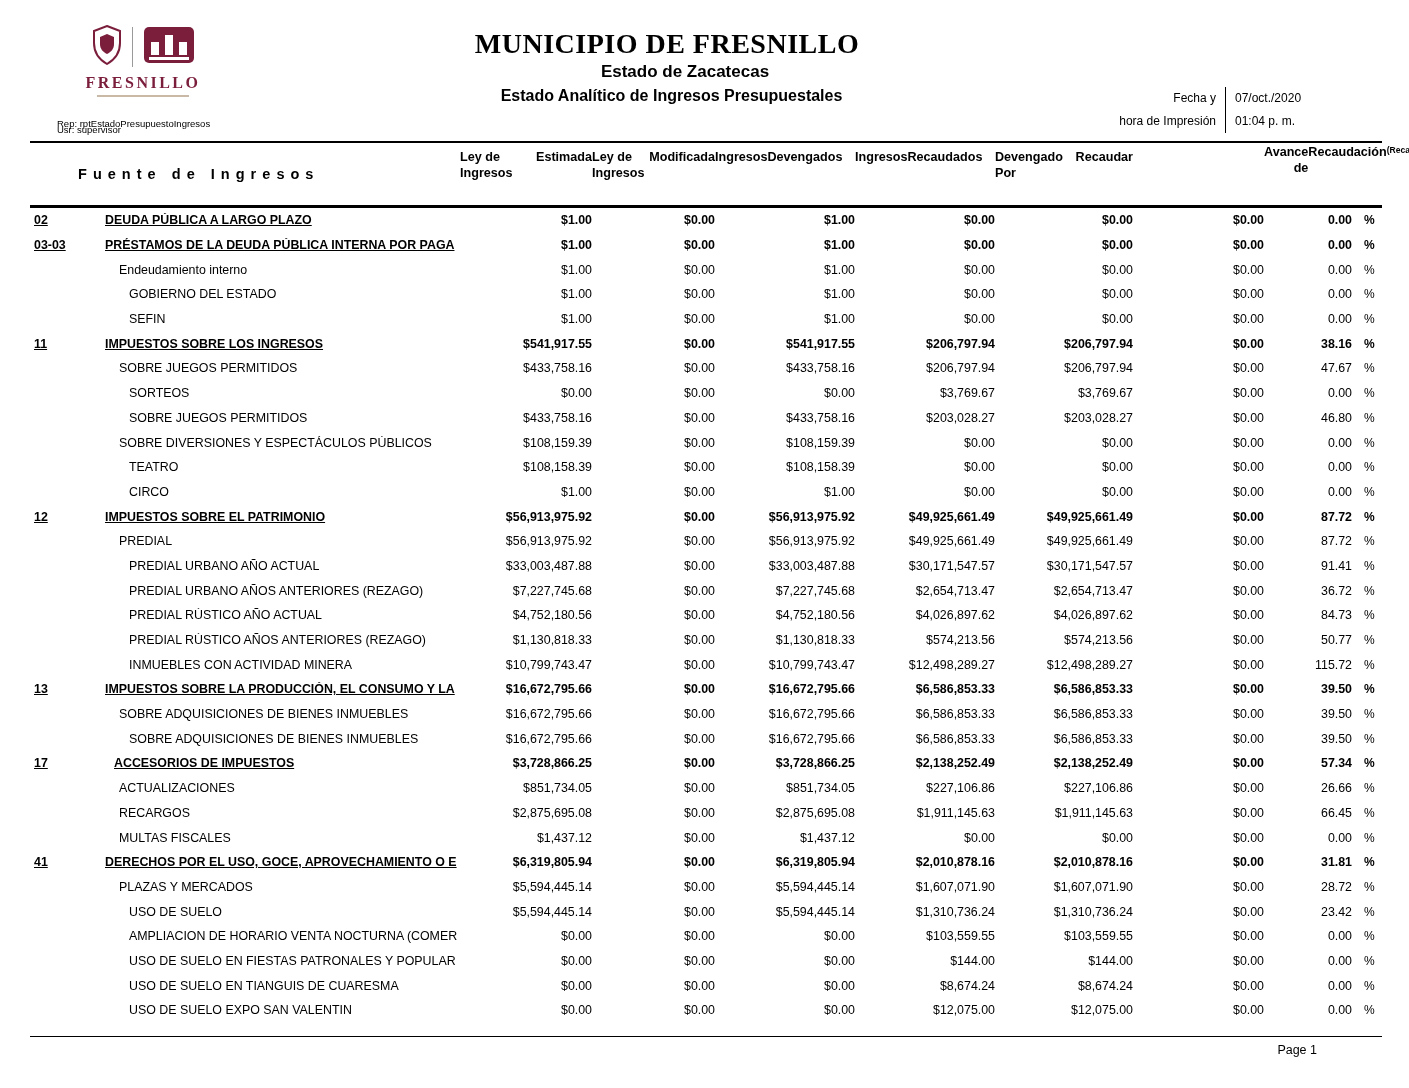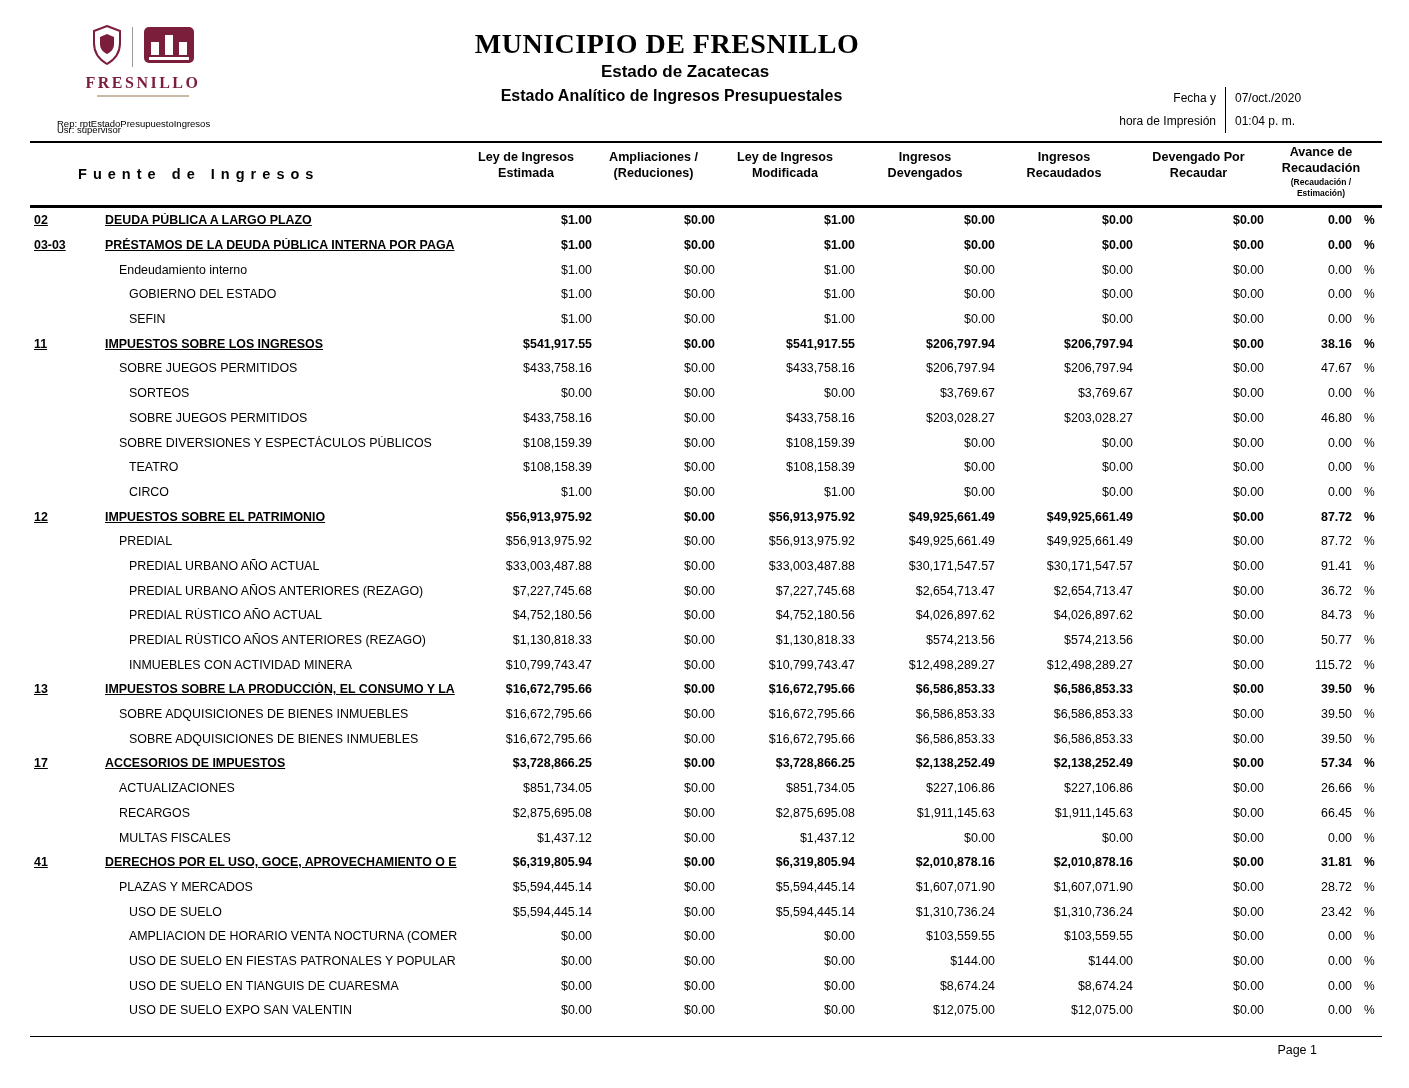--- a/index.html
+++ b/index.html
@@ -39,21 +39,21 @@
   
   .table { position:absolute; left:30px; top:141px; width:1352px; }
 
   .col-headers {
     display:grid; grid-template-columns:var(--cols);
     height:67px;
     border-top:2px solid #000; border-bottom:3px solid #000;
   }
   .fuente { grid-column:1 / span 2; align-self:center; font-weight:bold;
             font-size:14.5px; padding-left:48px; letter-spacing:1px; white-space:pre; }
-  .colh { display:flex; flex-direction:column; align-items:center;
+  .colh { display:flex; flex-direction:row; align-items:flex-start;
           font-weight:bold; font-size:12.6px; line-height:1.27; padding-top:7px; }
   .colh.avance { grid-column:9 / span 2; padding-top:2px; padding-right:4px; text-align:right; }
   .colh .small { font-size:8.5px; line-height:1.25; font-weight:bold; }
 
   .table-body {}
   .row { display:grid; grid-template-columns:var(--cols); height:24.7px;
          align-items:center; font-size:12.4px; }
   .cell.code { padding-left:4px; }
   .cell.name { padding-left:3px; overflow:hidden; white-space:nowrap; }
   .cell.num  { text-align:right; }
@@ -114,24 +114,20 @@
   <div class="rep-line">Rep: rptEstadoPresupuestoIngresos</div>
   <div class="usr-line">Usr: supervisor</div>
 
   <div class="table">
 
     <div class="col-headers">
       <div class="fuente">F u e n t e   d e   I n g r e s o s</div>
       <div class="colh">
         <span>Ley de Ingresos</span>
         <span>Estimada</span>
-      </div>
-      <div class="colh">
-        <span>Ampliaciones /</span>
-        <span>(Reduciones)</span>
       </div>
       <div class="colh">
         <span>Ley de Ingresos</span>
         <span>Modificada</span>
       </div>
       <div class="colh">
         <span>Ingresos</span>
         <span>Devengados</span>
       </div>
       <div class="colh">
@@ -432,21 +428,21 @@
     <div class="cell num">$16,672,795.66</div>
     <div class="cell num">$6,586,853.33</div>
     <div class="cell num">$6,586,853.33</div>
     <div class="cell num">$0.00</div>
     <div class="cell num">39.50</div>
     <div class="cell pct">%</div>
   </div>
 
   <div class="row group">
     <div class="cell code">17</div>
-    <div class="cell name"><span class="name-text" style="margin-left: 0px;">ACCESORIOS DE IMPUESTOS</span></div>
+    <div class="cell name"><span class="name-text" style="margin-left: 9px;">ACCESORIOS DE IMPUESTOS</span></div>
     <div class="cell num">$3,728,866.25</div>
     <div class="cell num">$0.00</div>
     <div class="cell num">$3,728,866.25</div>
     <div class="cell num">$2,138,252.49</div>
     <div class="cell num">$2,138,252.49</div>
     <div class="cell num">$0.00</div>
     <div class="cell num">57.34</div>
     <div class="cell pct">%</div>
   </div>
 

